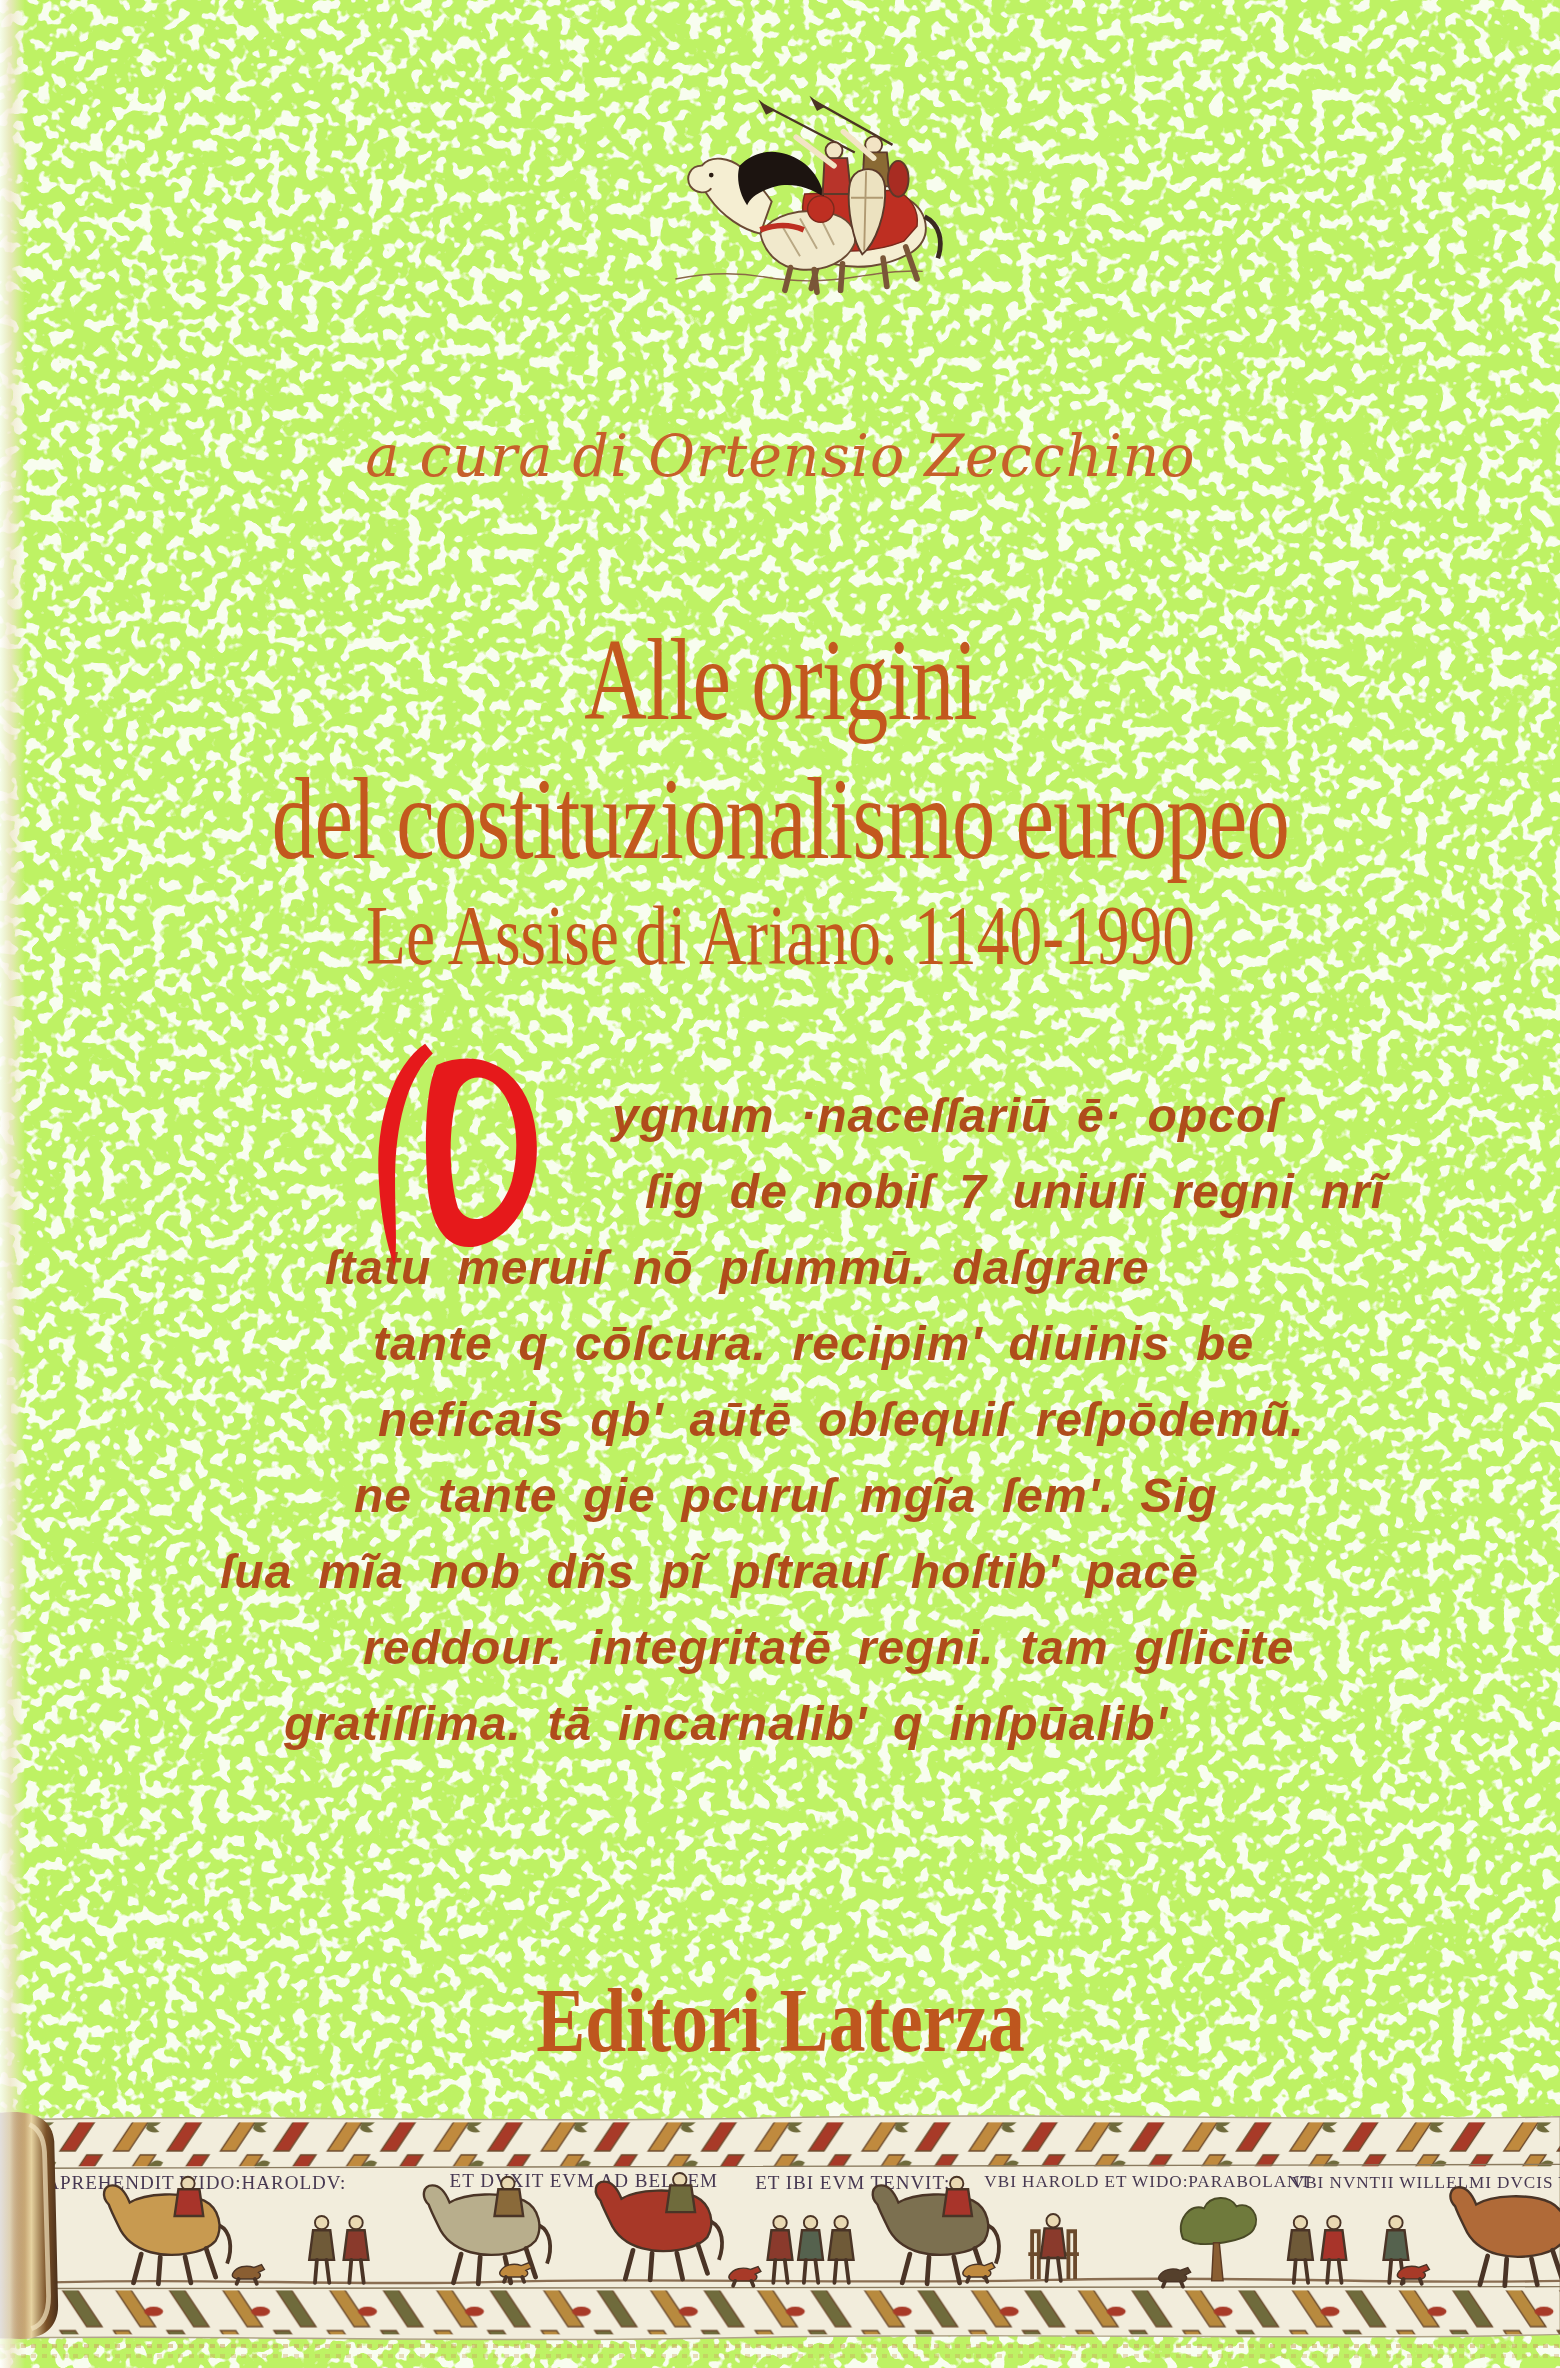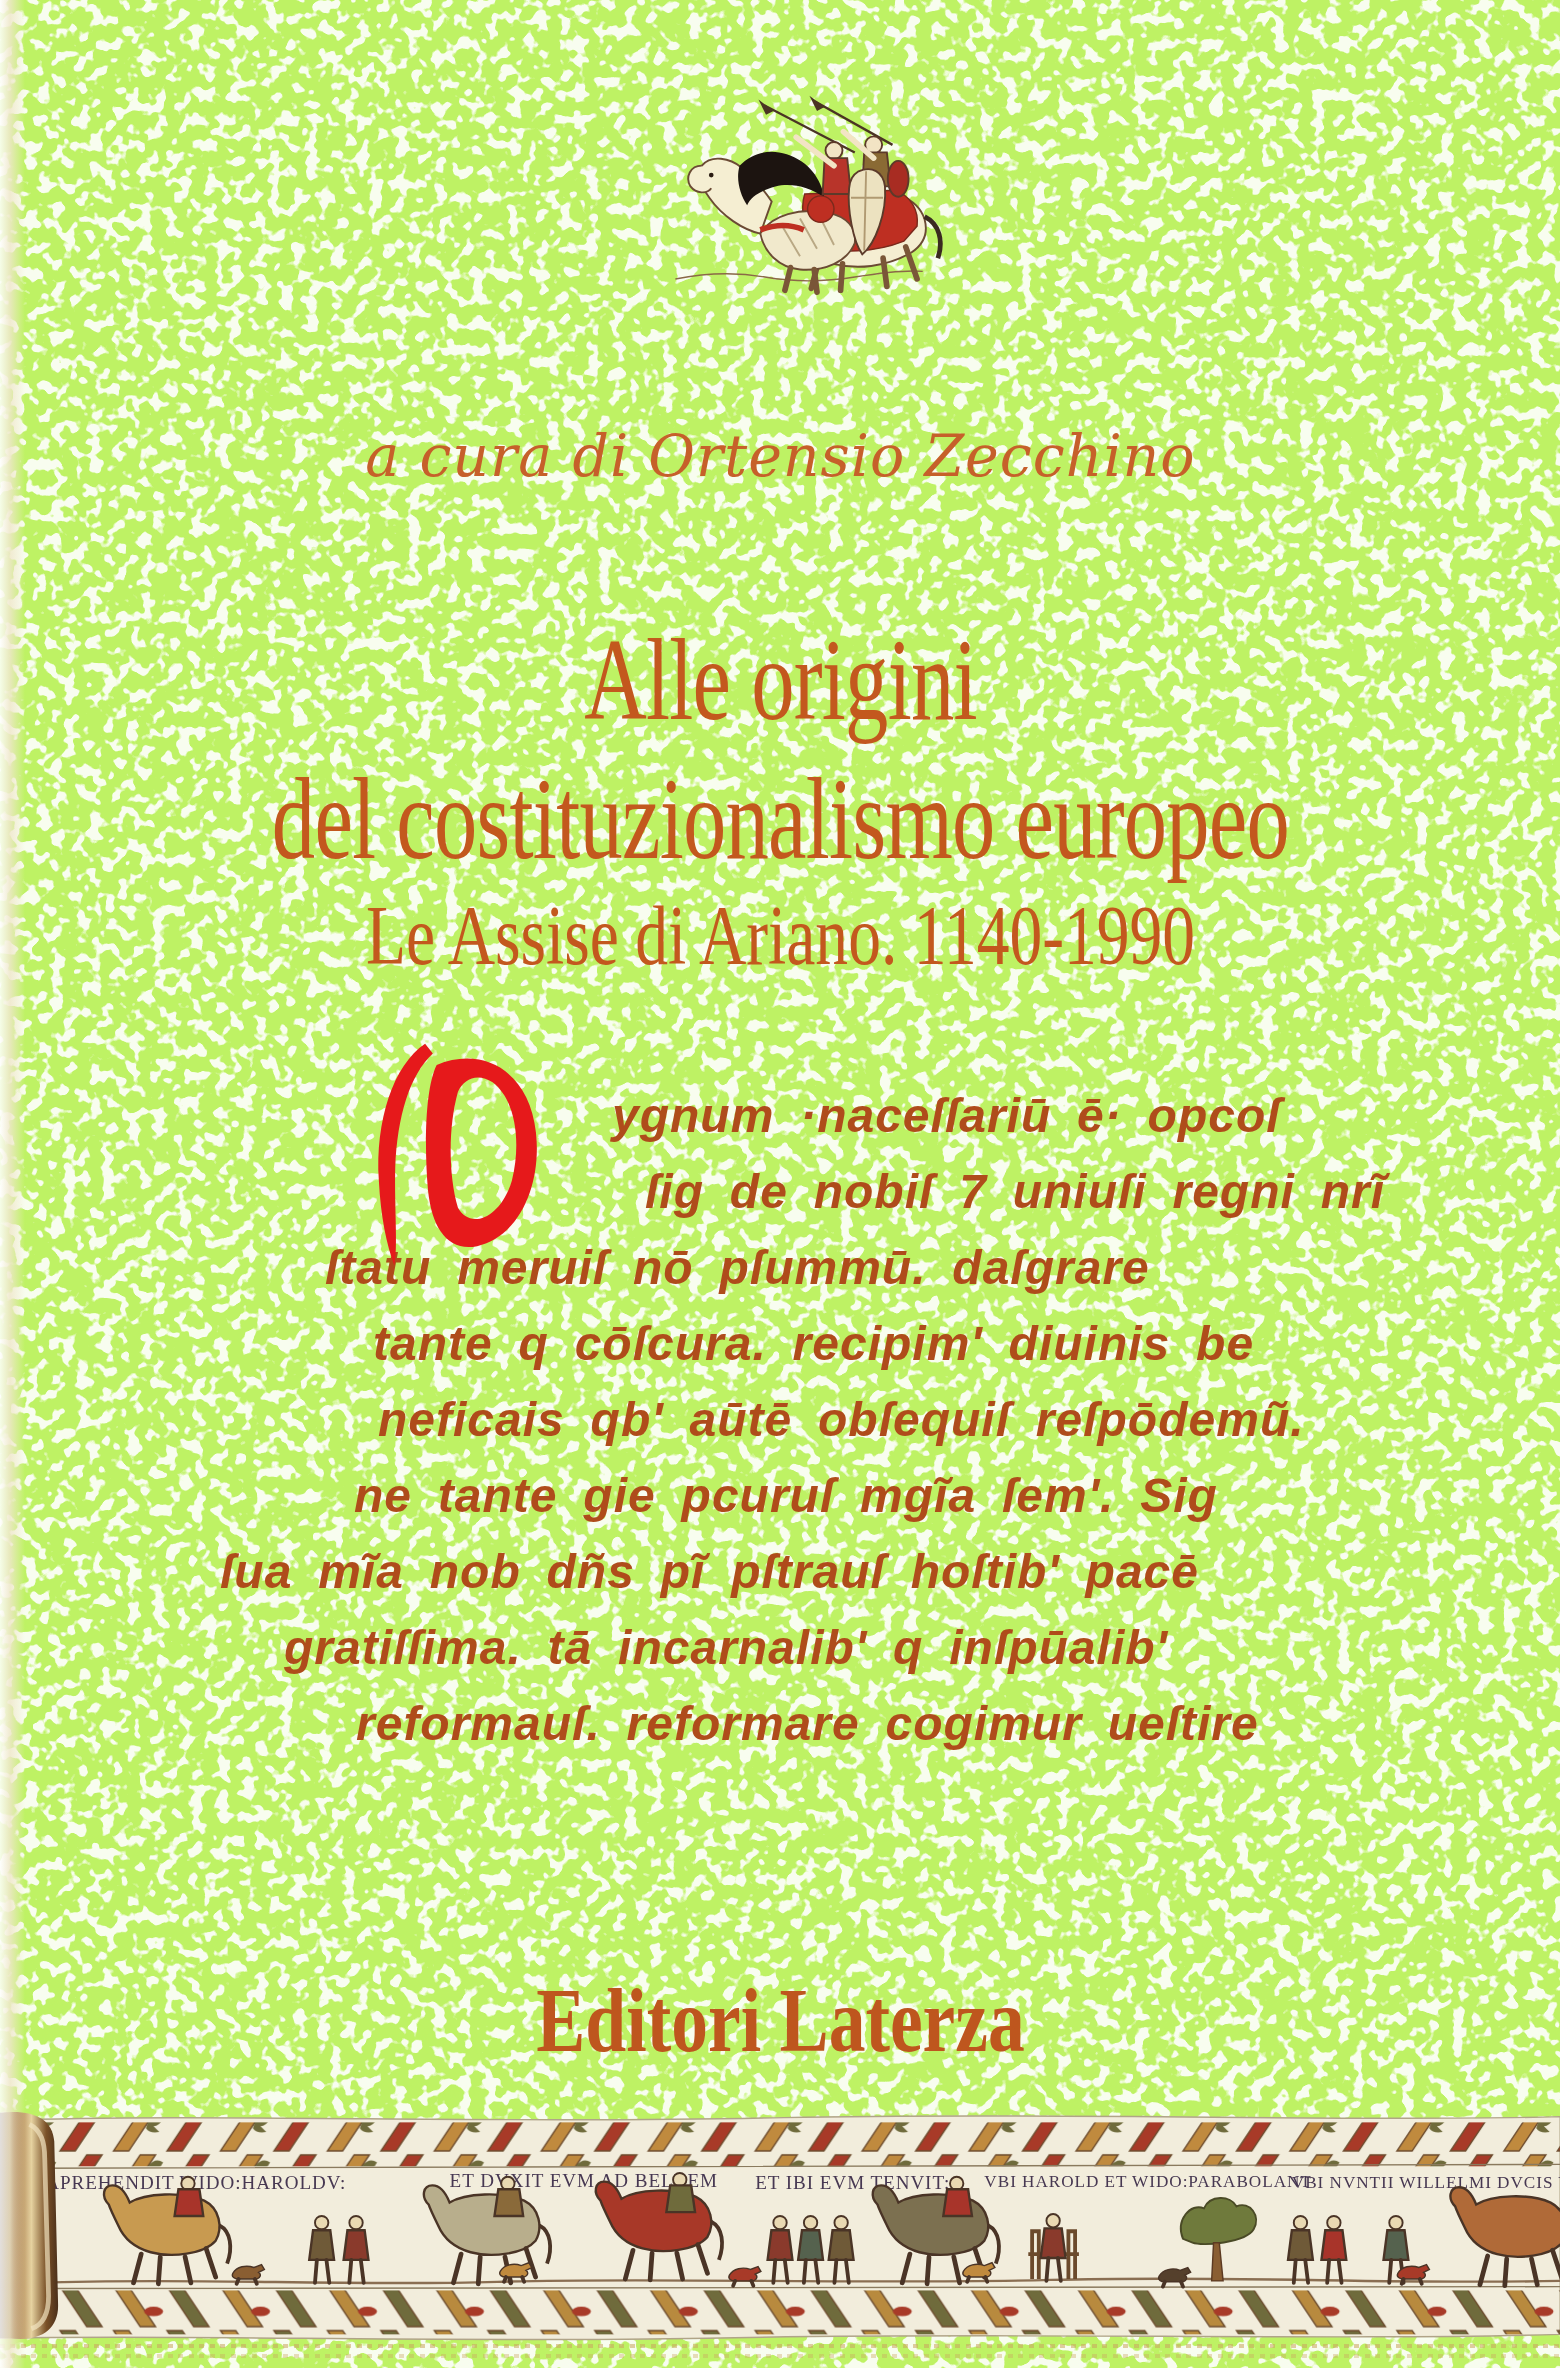--- a/index.html
+++ b/index.html
@@ -130,22 +130,22 @@
   </svg>
 
   <div class="manuscript">
     <div class="ms-line" style="margin-left:392px">ygnum ·naceſſariū ē· opcoſ</div>
     <div class="ms-line" style="margin-left:425px">ſig de nobiſ 7 uniuſi regni nrĩ</div>
     <div class="ms-line" style="margin-left:105px">ſtatu meruiſ nō pſummū. daſgrare</div>
     <div class="ms-line" style="margin-left:153px">tante q cōſcura. recipim' diuinis be</div>
     <div class="ms-line" style="margin-left:158px">neficais qb' aūtē obſequiſ reſpōdemũ.</div>
     <div class="ms-line" style="margin-left:134px">ne tante gie pcuruſ mgĩa ſem'. Sig</div>
     <div class="ms-line" style="">ſua mĩa nob dñs pĩ pſtrauſ hoſtib' pacē</div>
+    <div class="ms-line" style="margin-left:143px">reddour. integritatē regni. tam gſlicite</div>
     <div class="ms-line" style="margin-left:64px">gratiſſima. tā incarnalib' q inſpūalib'</div>
-    <div class="ms-line" style="margin-left:136px">reformauſ. reformare cogimur ueſtire</div>
   </div>
 
   <div class="layer center publisher">Editori Laterza</div>
 
   <svg class="frieze" viewBox="0 0 1633 244" xmlns="http://www.w3.org/2000/svg">
     <defs>
       <linearGradient id="curlG" x1="0" y1="0" x2="1" y2="0">
         <stop offset="0" stop-color="#3A2418"></stop>
         <stop offset=".25" stop-color="#96622E"></stop>
         <stop offset=".55" stop-color="#E6D2A0"></stop>

